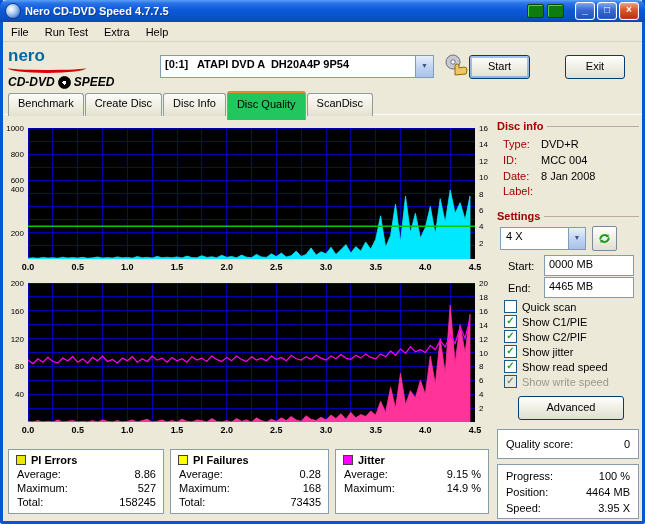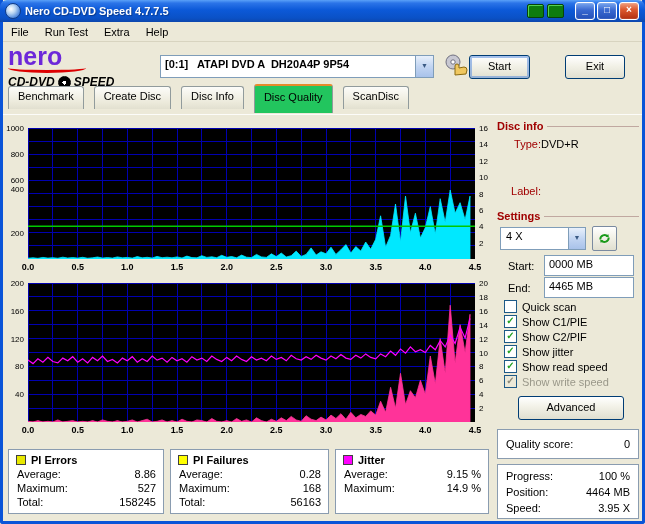--- a/index.html
+++ b/index.html
@@ -22,62 +22,62 @@
     background:linear-gradient(180deg,#7aa7ef,#3868d0 45%,#2450b8); box-shadow:inset 0 0 1px #dce8fa; }
   .wbtn.close { background:linear-gradient(180deg,#f0a080,#dd5a30 40%,#b23010); }
 
   
   .menubar { position:absolute; left:0; top:22px; width:645px; height:19px; background:#ece9d8;
     border-bottom:1px solid #d8d4c0; display:flex; align-items:center; padding-left:3px; z-index:80; }
   .menuitem { padding:2px 8px; }
 
   
   .logo { position:absolute; left:8px; top:45px; width:150px; height:40px; }
-  .logo-nero { font-size:25px; font-weight:bold; letter-spacing:0px; color:#6d28d9; line-height:22px; }
+  .logo-nero { font-size:17px; font-weight:bold; letter-spacing:0px; color:#0369a1; line-height:22px; }
   .logo-swoosh { width:78px; height:7px; border-bottom:3px solid #dd0000; border-radius:50%; margin-top:-4px; }
   .logo-sub { display:flex; align-items:center; gap:3px; font-weight:bold; font-style:italic; font-size:12px; margin-top:2px; }
   .discglyph { width:11px; height:11px; border-radius:50%; background:radial-gradient(circle,#ffffff 0 2px,#000 2px);
     border:1px solid #000; }
 
   .combo { position:absolute; left:160px; top:55px; width:272px; height:21px; background:#fff;
     border:1px solid #7f9db9; display:flex; align-items:stretch; }
   .combo .txt { flex:1; padding:2px 4px; white-space:pre; font-weight:bold; font-size:11px; overflow:hidden; }
   .combo .arrow { width:17px; border-left:1px solid #7f9db9; background:linear-gradient(180deg,#e8f0fb,#c2d5f2 50%,#a8c2ea);
     color:#3a5a84; font-size:7px; text-align:center; line-height:19px; }
 
   .handicon { position:absolute; left:444px; top:54px; width:24px; height:23px; }
 
   .btn { position:absolute; height:22px; background:linear-gradient(180deg,#ffffff,#f2f1e7 45%,#e0dfd0);
     border:1px solid #003c74; border-radius:3px; text-align:center; line-height:20px; font-size:11px; }
   .btn.start { left:469px; top:55px; width:59px; box-shadow:inset 0 0 0 2px rgba(90,140,220,.55); }
   .btn.exit { left:565px; top:55px; width:58px; }
 
   
-  .tabbar { position:absolute; left:8px; top:86px; height:22px; display:flex; gap:10px; z-index:20; }
+  .tabbar { position:absolute; left:8px; top:93px; height:22px; display:flex; gap:1px; z-index:20; }
   .tab { border:1px solid #919b9c; border-bottom:none; border-radius:3px 3px 0 0; padding:3px 9px 0 9px;
     background:linear-gradient(180deg,#fcfcf9,#eceadb 70%,#e2e0d0); height:19px; }
   .tab.active { background:#22c55e; height:22px; margin-top:-2px; padding-top:5px; position:relative; z-index:5;
     border-top:2px solid #e68b2c; }
   .panel { position:absolute; left:2px; top:114px; width:640px; height:407px; background:#ece9d8;
     border:1px solid #919b9c; border-top:1px solid #fcfcf9; z-index:1; }
 
   
   .chart { position:absolute; z-index:10; }
   .chart svg { position:absolute; display:block; }
   .ylab { position:absolute; width:24px; }
   .ylab span { position:absolute; right:2px; font-size:8px; }
   .ylab.right span { right:auto; left:2px; }
   .xlab { position:absolute; height:12px; }
   .xlab span { position:absolute; font-size:9px; font-weight:bold; width:18px; text-align:center; }
 
   
   .sect { position:absolute; color:#a00000; font-weight:bold; font-size:11px; display:flex; align-items:center; width:142px; z-index:10; }
   .sect::after { content:""; flex:1; height:1px; background:#c0a8a0; margin-left:4px; }
   .inforow { position:absolute; left:503px; width:136px; display:flex; z-index:10; }
-  .inforow .lbl { color:#a00000; width:38px;text-align:right; }
+  .inforow .lbl { color:#a00000; width:38px; }
   .inforow .val { color:#000; }
   .redbar { width:100px; height:13px; background:#000; border-radius:2px; margin-left:-4px; }
 
   .speedcombo { position:absolute; left:500px; top:227px; width:84px; height:21px; background:#fff;
     border:1px solid #7f9db9; display:flex; align-items:stretch; z-index:10; }
   .speedcombo .txt { flex:1; padding:2px 5px; }
   .speedcombo .arrow { width:16px; border-left:1px solid #7f9db9;
     background:linear-gradient(180deg,#e8f0fb,#c2d5f2 50%,#a8c2ea); color:#3a5a84; font-size:7px; text-align:center; line-height:19px; }
   .refreshbtn { position:absolute; left:592px; top:226px; width:23px; height:23px; z-index:10;
     background:linear-gradient(180deg,#ffffff,#f2f1e7 45%,#e0dfd0); border:1px solid #7a8aa0; border-radius:2px;
@@ -303,20 +303,28 @@
         <span style="left: 388.333px;">4.0</span>
         <span style="left: 438px;">4.5</span>
       </div>
   </div>
 
   <div class="sect" style="left:497px;top:120px">Disc info</div>
   <div class="inforow" style="top:138px">
     <span class="lbl">Type:</span>
     <span class="val">DVD+R</span>
   </div>
+  <div class="inforow" style="top:154px">
+    <span class="lbl">ID:</span>
+    <span class="val">MCC 004</span>
+  </div>
+  <div class="inforow" style="top:170px">
+    <span class="lbl">Date:</span>
+    <span class="val">8 Jan 2008</span>
+  </div>
   <div class="inforow" style="top:185px">
     <span class="lbl">Label:</span>
     <span class="val"><span class="redbar"></span></span>
   </div>
 
   <div class="sect" style="left:497px;top:210px">Settings</div>
 
   <div class="speedcombo">
     <span class="txt">4 X</span>
     <span class="arrow">▼</span>
@@ -414,21 +422,21 @@
       <div class="srow">
         <span>Average:</span>
         <span>0.28</span>
       </div>
       <div class="srow">
         <span>Maximum:</span>
         <span>168</span>
       </div>
       <div class="srow">
         <span>Total:</span>
-        <span>56163</span>
+        <span>73435</span>
       </div>
     </div>
   <div class="statbox" style="left:335px;width:154px">
       <div class="shd">
         <span class="sq" style="background: rgb(255, 0, 255);"></span>
         <span>Jitter</span>
       </div>
       <div class="srow">
         <span>Average:</span>
         <span>9.15 %</span>

